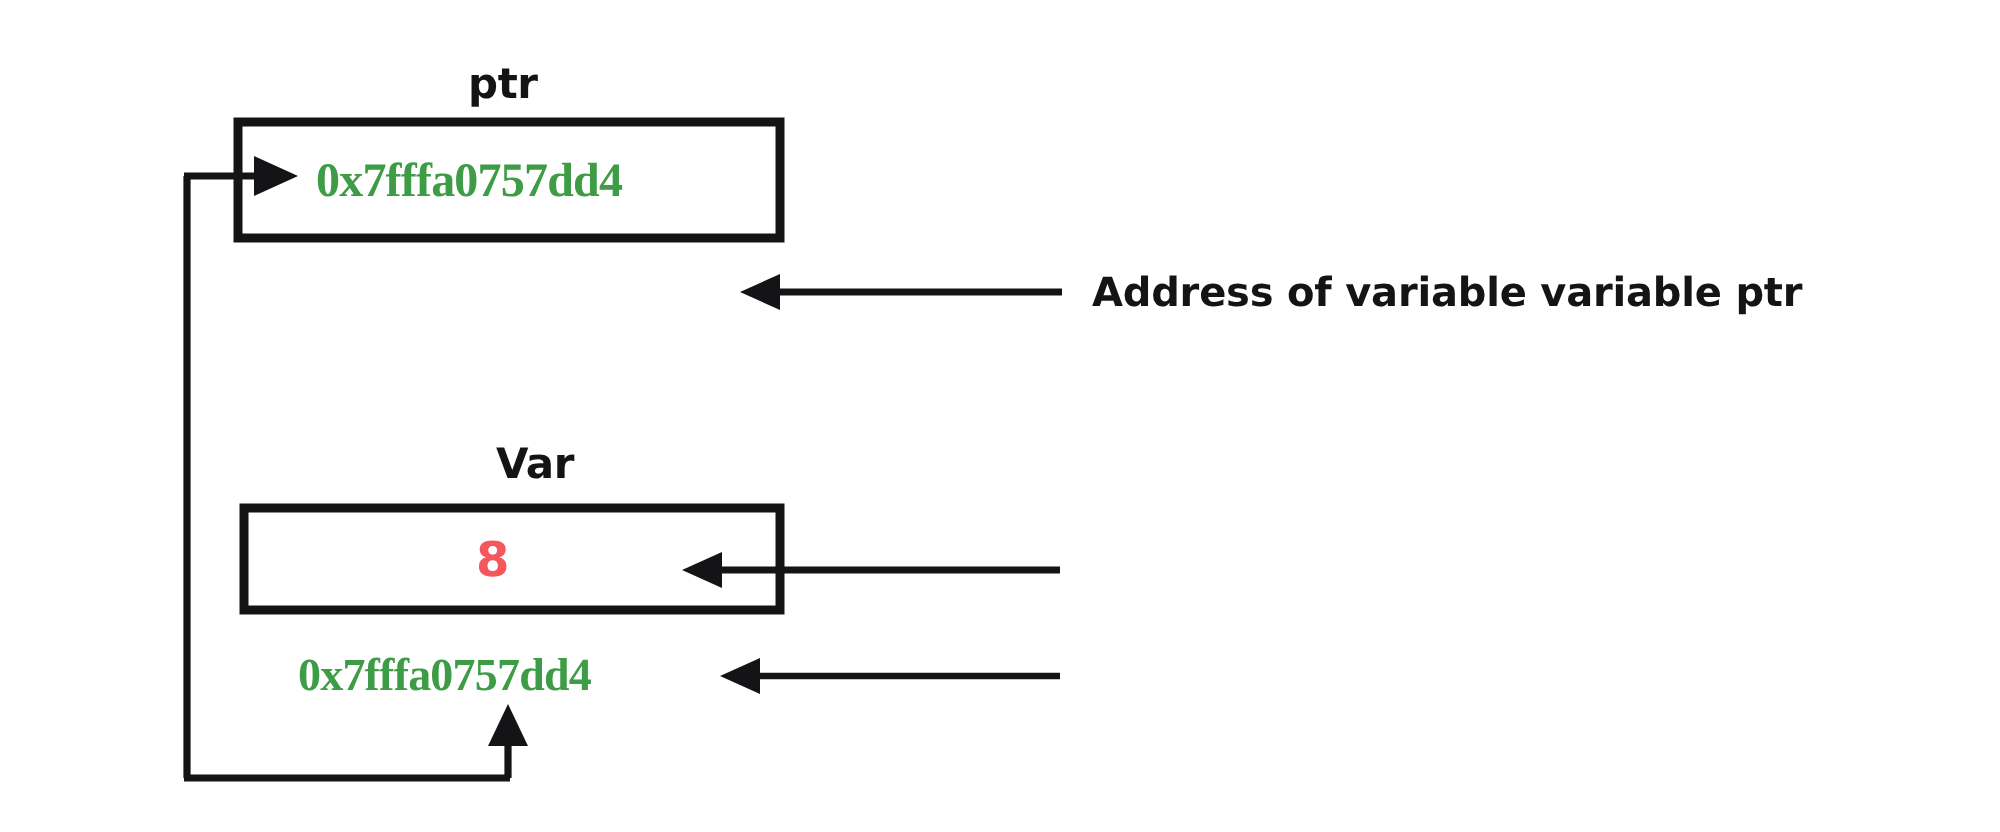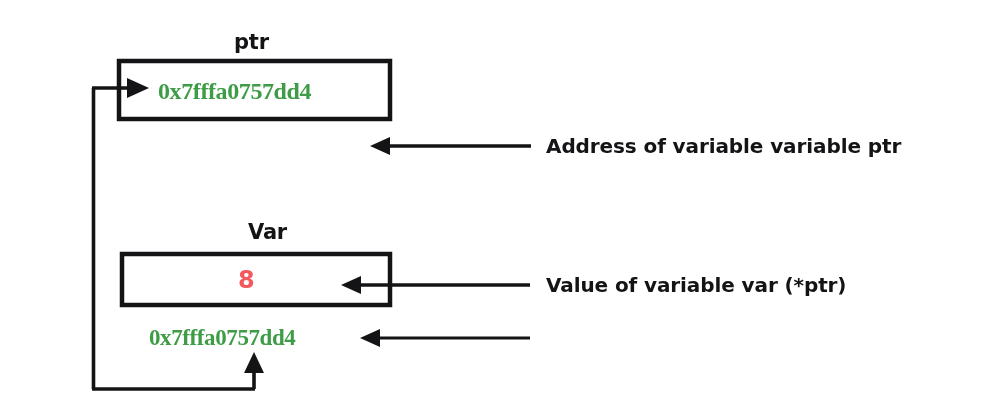--- a/index.html
+++ b/index.html
@@ -105,16 +105,15 @@
 
 
   <div class="txt box-title black" style="left:200px; top:222px;">Var</div>
 
   <div class="txt cell-value red" style="left:190px; top:268px;">8</div>
 
   <div class="txt addr-below green" style="left:101px; top:326px;">0x7fffa0757dd4</div>
 
   <div class="txt legend-label black" style="left:498px; top:136px;">Address of variable variable ptr</div>
 
-  <div class="txt legend-label black" style="left:498px; top:275px;">Value of variable var (*ptr)</div>
 
 
 </div>
 
 </body></html>

